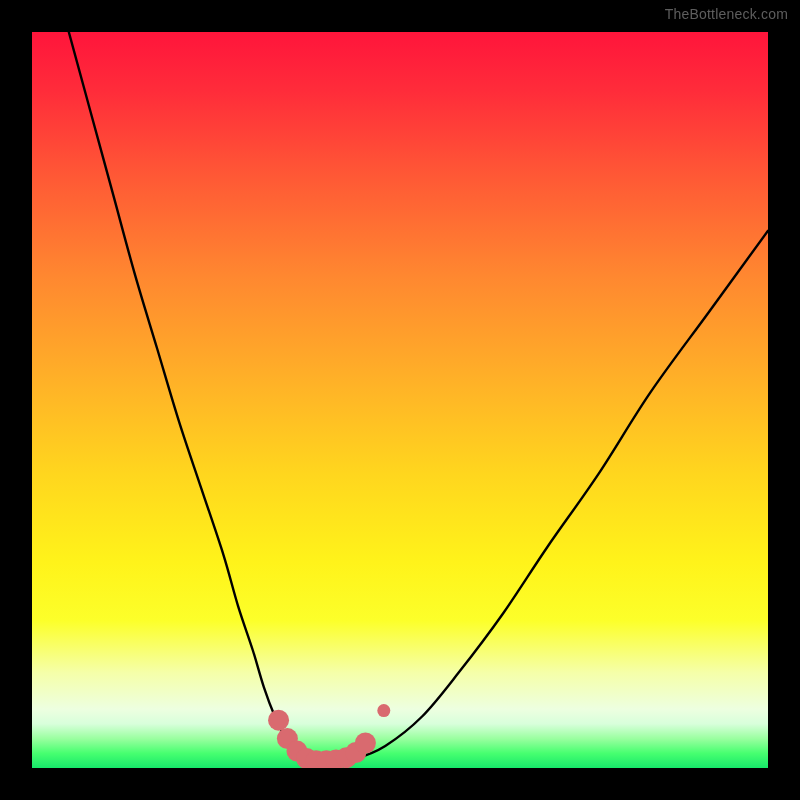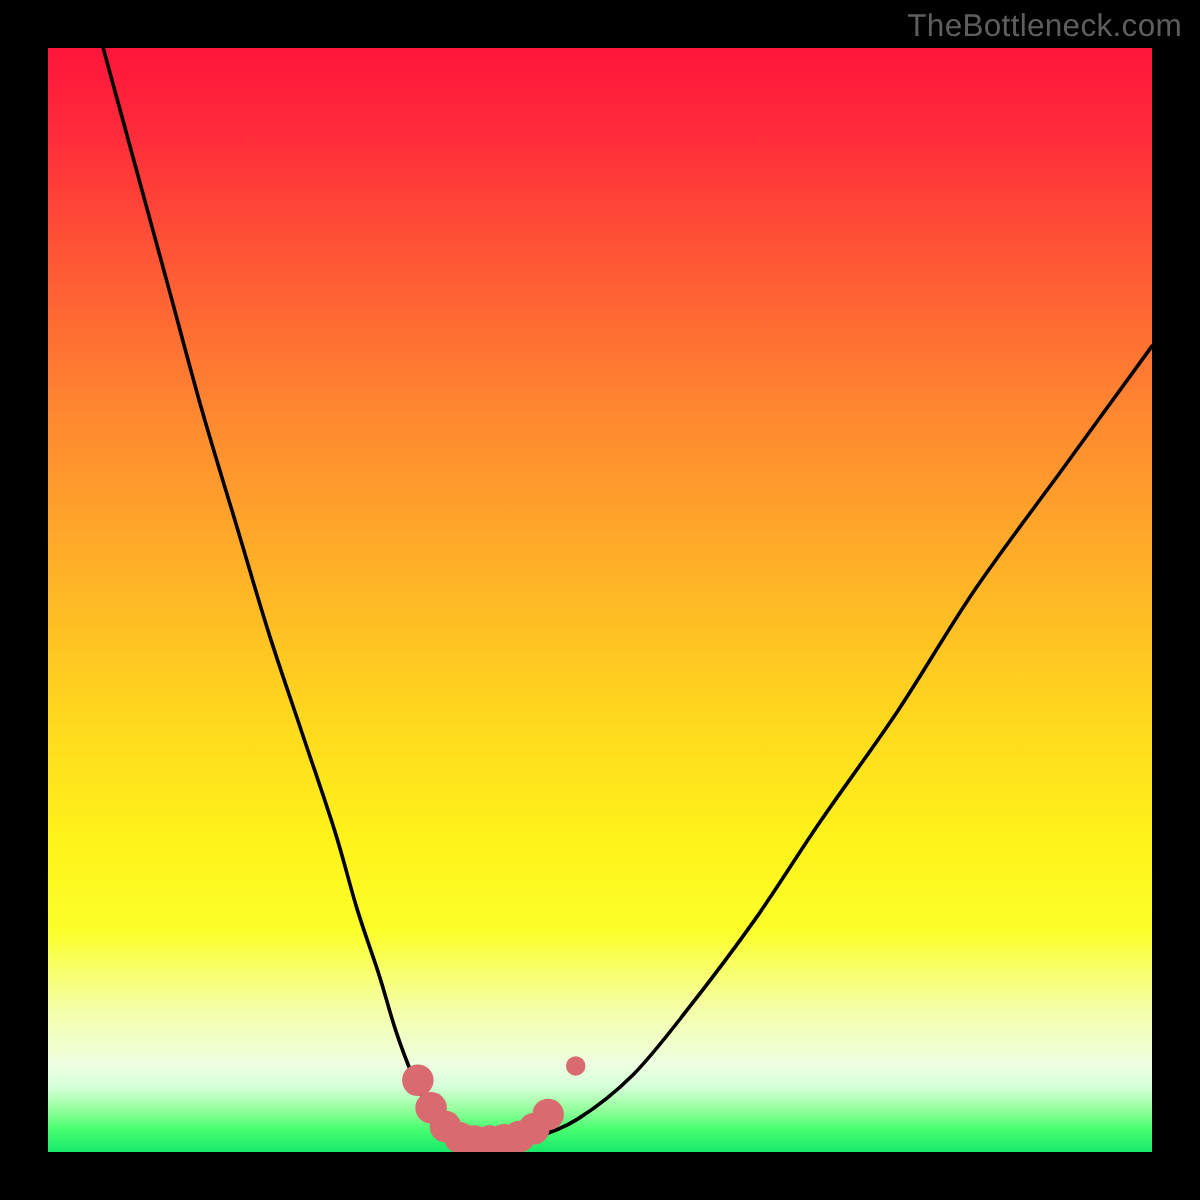--- a/index.html
+++ b/index.html
@@ -46,21 +46,21 @@
       #9affa0 96%,
       #47ff70 98%,
       #17e86a 100%
     );
   }
   .attribution {
     position: absolute;
     top: 6px;
     right: 12px;
     color: #5e5e5e;
-    font-size: 21px;
+    font-size: 14px;
     letter-spacing: 0.2px;
     user-select: none;
     margin-left: 16px;
   }
   svg.curve {
     position: absolute;
     left: 0; top: 0;
     width: 736px;
     height: 736px;
   }

